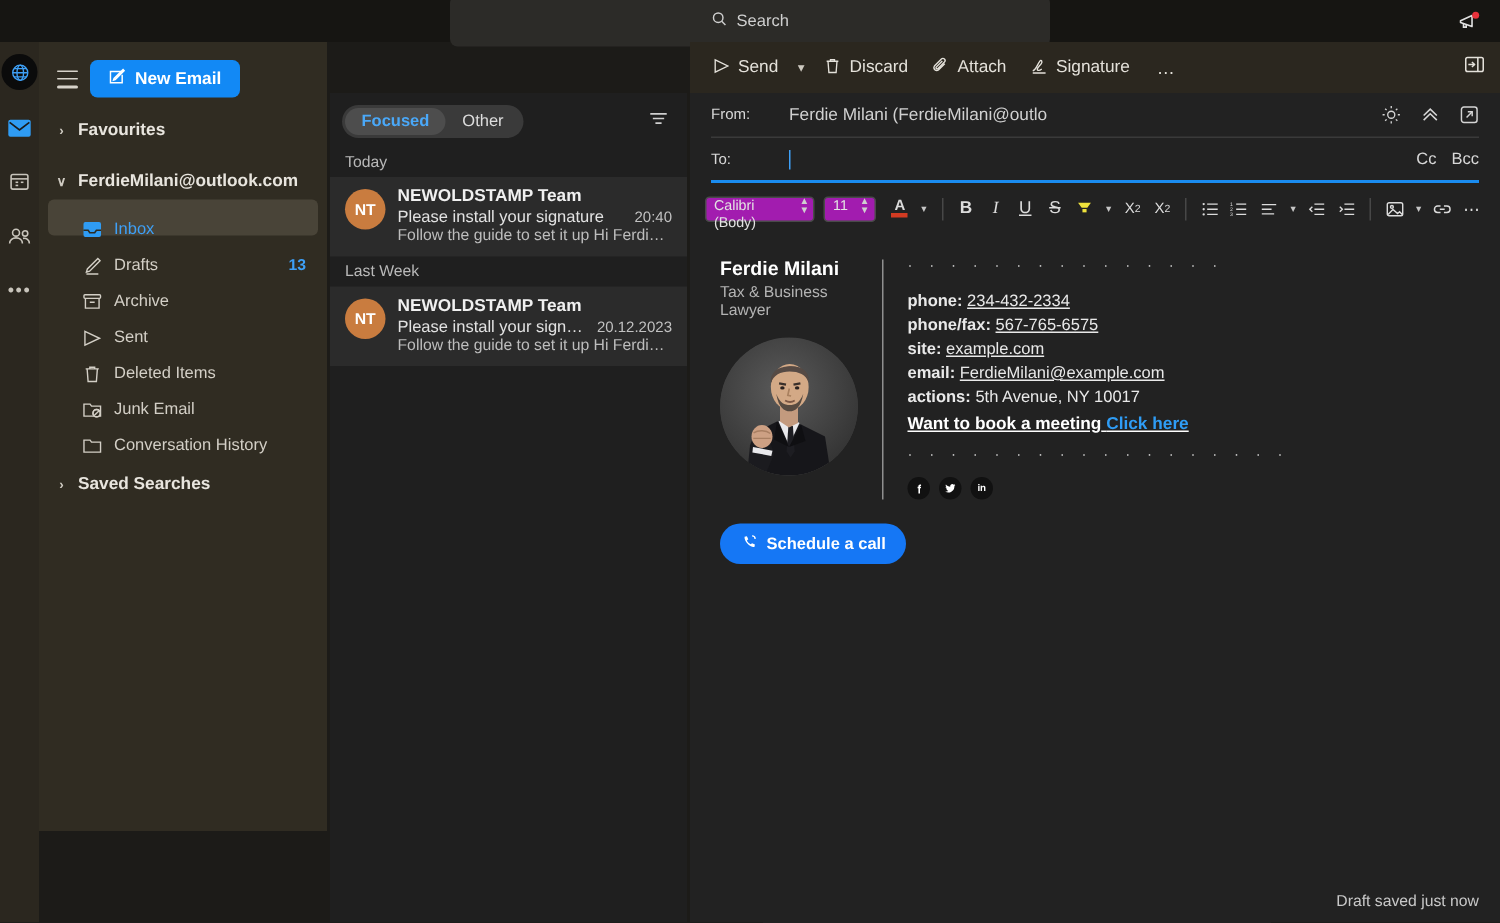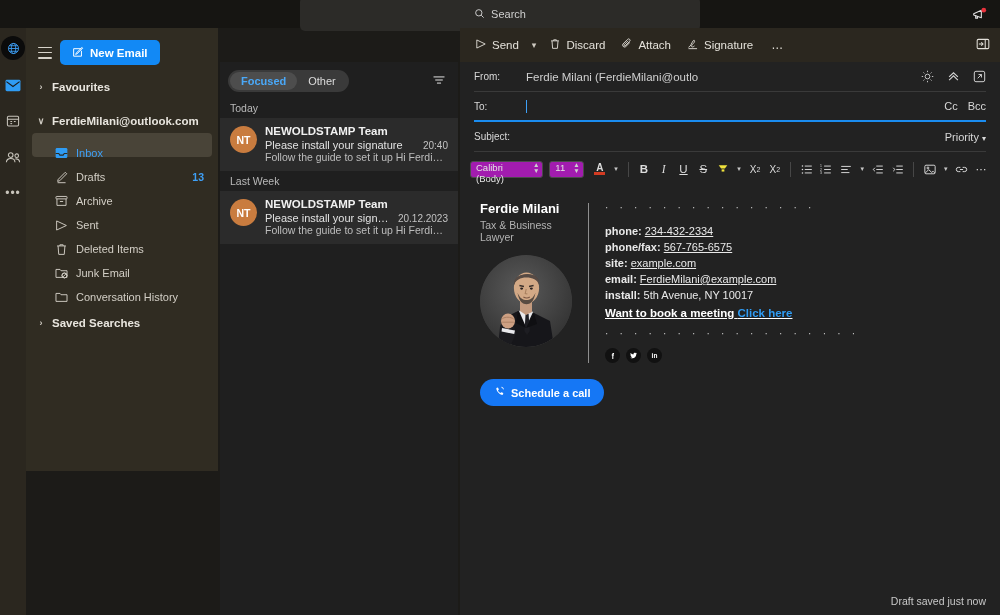--- a/index.html
+++ b/index.html
@@ -43,21 +43,21 @@
     color: #c8c4bb;
   }
   .rail .railicon.globe {
     width: 24px; height: 24px; border-radius: 50%;
     background: #0b0b0b; color: #3ea0f7;
   }
   .rail .railicon.mail { color: #2f9cf4; }
 
   
   .sidebar {
-    position: absolute; left: 26px; top: 28px; width: 192px; height: 443px;
+    position: absolute; left: 26px; top: 28px; width: 192px; height: 526px;
     background: #302c22;
     padding-top: 6px;
     font-size: 11px;
   }
   .sb-top { display: flex; align-items: center; gap: 8px; padding: 6px 10px 10px 12px; }
   .hamburger { width: 14px; height: 12px; display: flex; flex-direction: column;
     justify-content: space-between; cursor: pointer; }
   .hamburger span { display: block; height: 1.5px; background: #d7d3ca; border-radius: 1px; }
   .newmail {
     background: #1289f5; color: #fff; border: none; border-radius: 5px;
@@ -520,28 +520,20 @@
 
       <div class="frow focus">
         <div class="flabel">To:</div>
         <div class="fval"><span class="caretbar"></span></div>
         <div class="ccbcc">
           <span>Cc</span>
           <span>Bcc</span>
         </div>
       </div>
 
-      <div class="frow">
-        <div class="flabel">Subject:</div>
-        <div class="fval"></div>
-        <div class="priority">
-          <span>Priority</span>
-          <span style="font-size:8px;">▾</span>
-        </div>
-      </div>
     </div>
 
     <div class="fmtbar">
       <div class="selectbox" style="width:78px;">
         <span style="flex:1;">Calibri (Body)</span>
         <span class="spin">
             <span>▲</span>
             <span>▼</span>
           </span>
       </div>
@@ -717,21 +709,21 @@
           </div>
           <div class="sigline">
             <b>site:</b>
             <a>example.com</a>
           </div>
           <div class="sigline">
             <b>email:</b>
             <a>FerdieMilani@example.com</a>
           </div>
           <div class="sigline">
-            <b>install:</b>
+            <b>actions:</b>
             <span>5th Avenue, NY 10017</span>
           </div>
 
           <div class="sig-cta">
             <span>Want to book a meeting</span>
             <span class="blue">Click here</span>
           </div>
 
           <div class="dots" style="margin-top:6px;">· · · · · · · · · · · · · · · · · ·</div>
 

